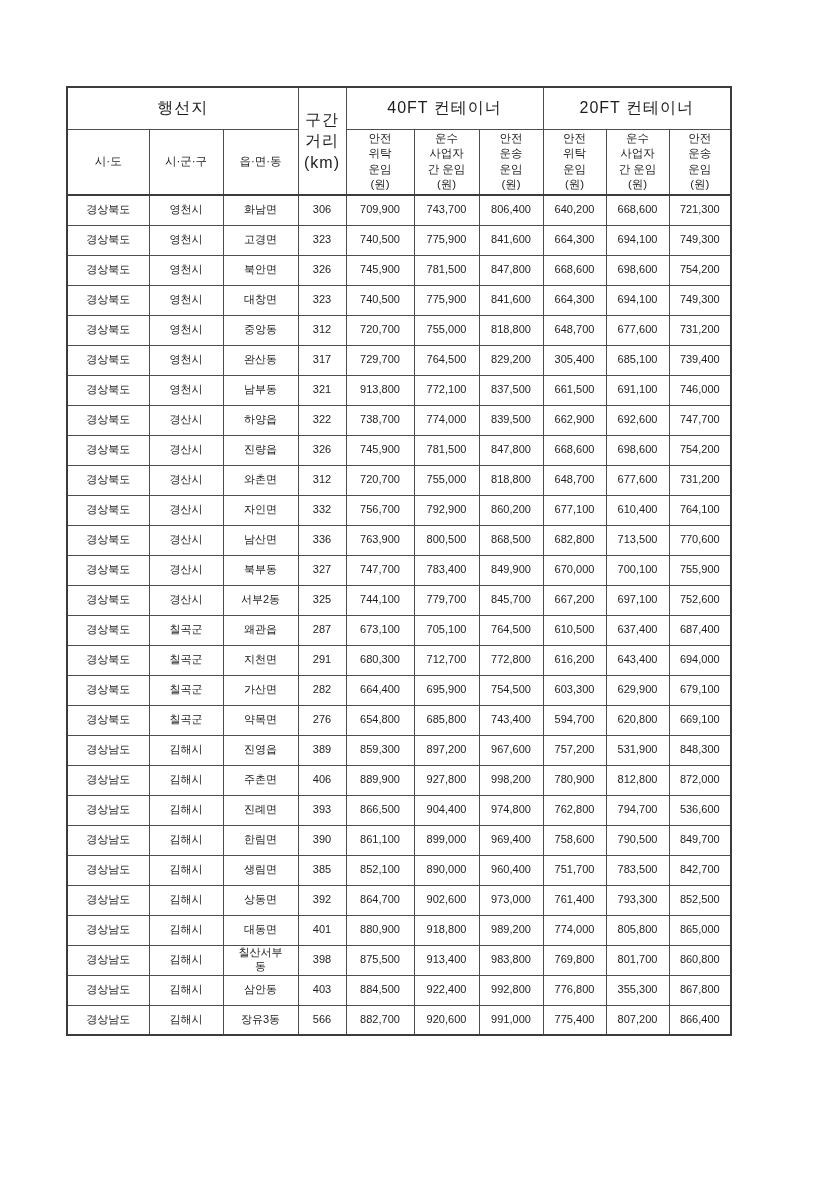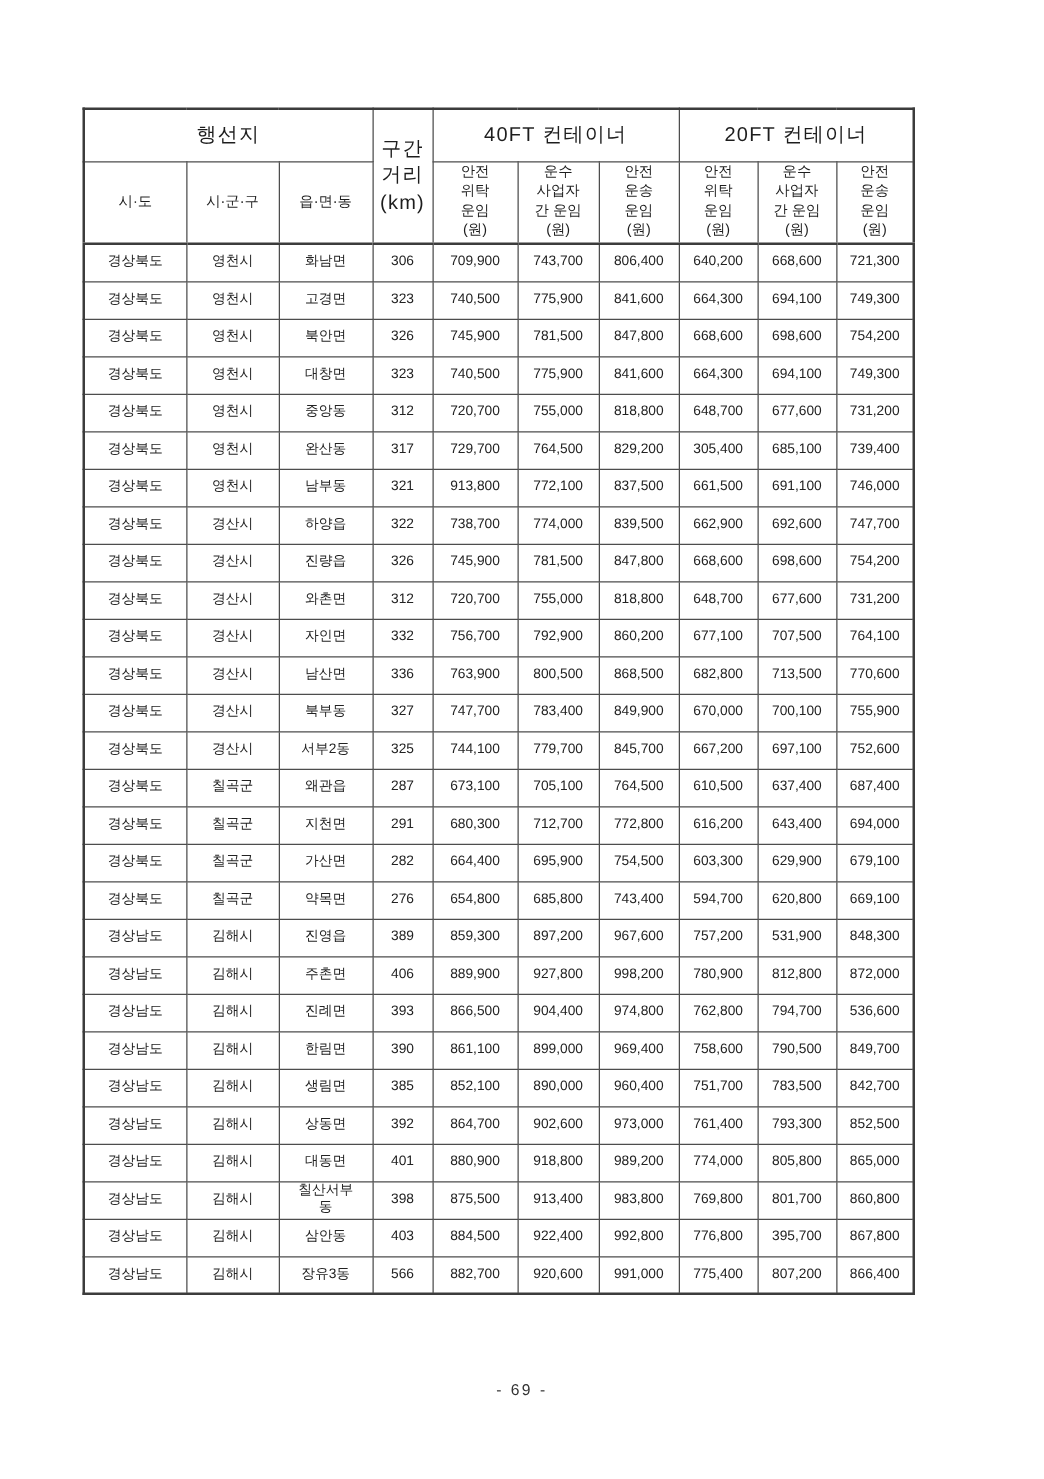--- a/index.html
+++ b/index.html
@@ -243,21 +243,21 @@
 
   <tr>
     <td>경상북도</td>
     <td>경산시</td>
     <td>자인면</td>
     <td>332</td>
     <td>756,700</td>
     <td>792,900</td>
     <td>860,200</td>
     <td>677,100</td>
-    <td>707,500</td>
+    <td>610,400</td>
     <td>764,100</td>
   </tr>
 
   <tr>
     <td>경상북도</td>
     <td>경산시</td>
     <td>남산면</td>
     <td>336</td>
     <td>763,900</td>
     <td>800,500</td>
@@ -452,34 +452,33 @@
 
   <tr>
     <td>경상남도</td>
     <td>김해시</td>
     <td>삼안동</td>
     <td>403</td>
     <td>884,500</td>
     <td>922,400</td>
     <td>992,800</td>
     <td>776,800</td>
-    <td>395,700</td>
+    <td>355,300</td>
     <td>867,800</td>
   </tr>
 
   <tr>
     <td>경상남도</td>
     <td>김해시</td>
     <td>장유3동</td>
     <td>566</td>
     <td>882,700</td>
     <td>920,600</td>
     <td>991,000</td>
     <td>775,400</td>
     <td>807,200</td>
     <td>866,400</td>
   </tr>
 </tbody>
   </table>
 
-  <div class="page-number">- 69 -</div>
 
 </div>
 
 </body></html>

